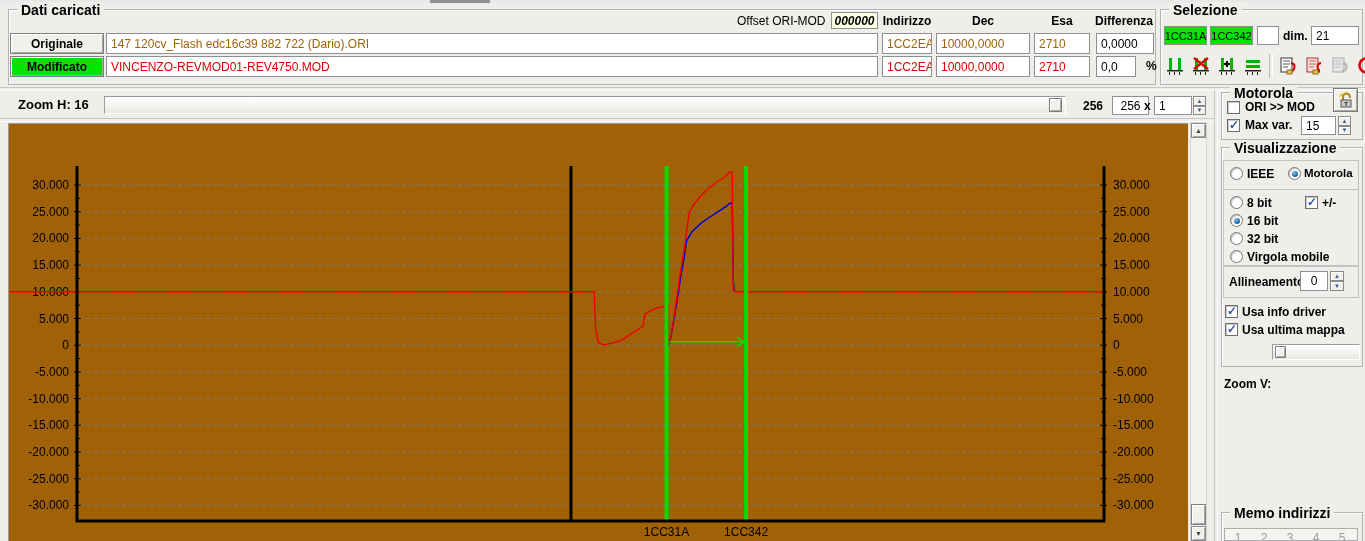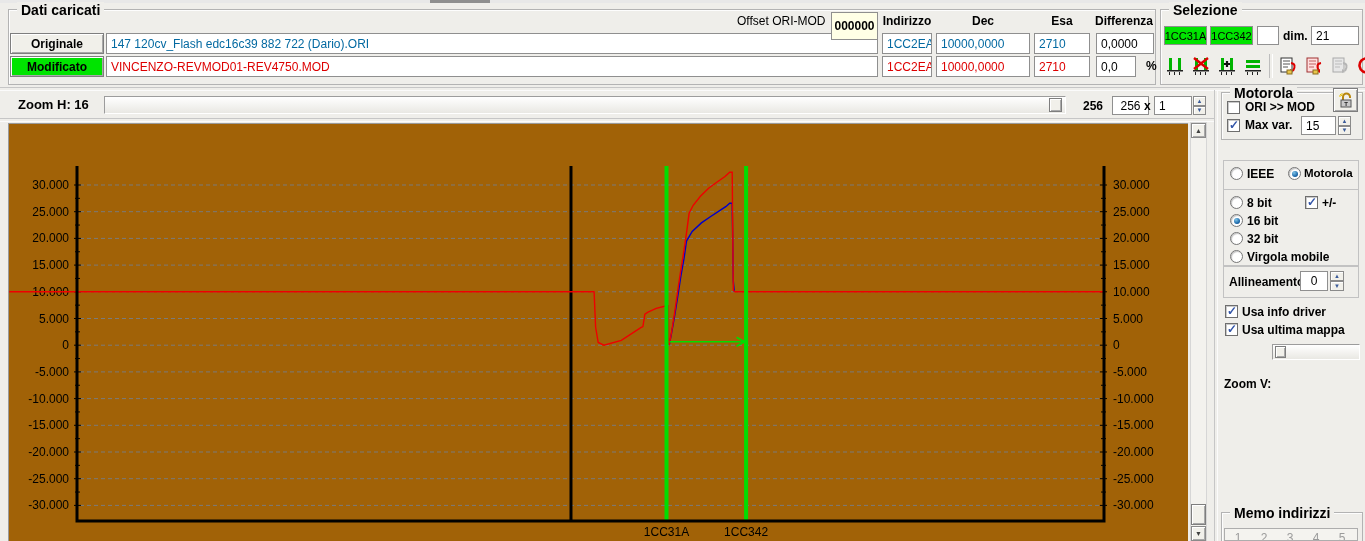--- a/index.html
+++ b/index.html
@@ -12,21 +12,21 @@
   
   .btn3d{position:absolute;display:flex;align-items:center;justify-content:center;
          background:#f1f0ea;border:1px solid #7e7e7e;box-shadow:inset 1px 1px 0 #ffffff,inset -1px -1px 0 #a9a9a9;
          font-weight:bold;font-size:12px;cursor:default;box-sizing:border-box;}
   
   .field{position:absolute;background:#fff;border:1px solid #8f8f8f;box-sizing:border-box;
          display:flex;align-items:center;padding:0 4px;font-size:12px;white-space:nowrap;overflow:hidden;}
   .field.center{justify-content:center;padding:0;}
   .lbl{position:absolute;white-space:nowrap;}
   .bold{font-weight:bold;}
-  .blue{color:#0369a1;} .red{color:#dd0000;}
+  .blue{color:#a16207;} .red{color:#dd0000;}
   .greenfield{background:#00e400;}
   
   .toolbar{position:absolute;display:flex;align-items:center;}
   .tool{width:24px;height:26px;display:flex;align-items:center;justify-content:center;background:transparent;border:1px solid transparent;}
   .tsep{width:2px;height:24px;border-left:1px solid #bdbdbd;border-right:1px solid #ffffff;margin:0 3px;}
   
   .cb{position:absolute;width:13px;height:13px;background:#fff;border:1px solid #6e6e6e;
       box-shadow:inset 1px 1px 0 #c9c9c9;box-sizing:border-box;}
   .cb.checked::after{content:"\2713";position:absolute;left:1px;top:-2px;font-size:12px;font-weight:bold;color:#3355a8;}
   .radio{position:absolute;width:13px;height:13px;border-radius:50%;background:#fff;border:1px solid #767676;
@@ -68,21 +68,21 @@
     <div class="group-label">Dati caricati</div>
   </div>
 
   <div class="btn3d" style="left:10px;top:33px;width:94px;height:21px;">Originale</div>
   <div class="field blue" style="left:106px;top:33px;width:772px;height:21px;">147 120cv_Flash edc16c39 882 722 (Dario).ORI</div>
 
   <div class="btn3d greenfield" style="left:10px;top:56px;width:94px;height:21px;">Modificato</div>
   <div class="field red" style="left:106px;top:56px;width:772px;height:21px;">VINCENZO-REVMOD01-REV4750.MOD</div>
 
   <div class="lbl" style="left:737px;top:14px;">Offset ORI-MOD</div>
-  <div class="field center bold" style="left:831px;top:12px;width:47px;height:28px;background:#ffffe6;">000000</div>
+  <div class="field center bold" style="left:831px;top:12px;width:47px;height:17px;background:#ffffe6;font-style:italic;">000000</div>
 
   <div class="lbl bold" style="left:882px;top:14px;width:50px;text-align:center;">Indirizzo</div>
   <div class="lbl bold" style="left:936px;top:14px;width:94px;text-align:center;">Dec</div>
   <div class="lbl bold" style="left:1034px;top:14px;width:56px;text-align:center;">Esa</div>
   <div class="lbl bold" style="left:1092px;top:14px;width:64px;text-align:center;">Differenza</div>
 
   <div class="field blue" style="left:882px;top:33px;width:50px;height:21px;">1CC2EA</div>
   <div class="field blue" style="left:936px;top:33px;width:94px;height:21px;">10000,0000</div>
   <div class="field blue" style="left:1034px;top:33px;width:56px;height:21px;">2710</div>
   <div class="field" style="left:1096px;top:33px;width:58px;height:21px;">0,0000</div>
@@ -325,20 +325,23 @@
   <span class="cb" style="left:1227px;top:101px;"></span>
   <div class="lbl bold" style="left:1245px;top:100px;">ORI &gt;&gt; MOD</div>
   <span class="cb checked" style="left:1227px;top:119px;"></span>
   <div class="lbl bold" style="left:1245px;top:118px;">Max var.</div>
   <div class="field" style="left:1301px;top:116px;width:35px;height:19px;">15</div>
   <div class="spin" style="left:1338px;top:116px;width:13px;height:19px;">
       <div>▲</div>
       <div>▼</div>
     </div>
 
+  <div class="group" style="left:1221px;top:147px;width:140px;height:218px;">
+    <div class="group-label">Visualizzazione</div>
+  </div>
   <div class="abs" style="left:1223px;top:160px;width:136px;height:30px;border:1px solid #c2c2c2;box-sizing:border-box;"></div>
   <span class="radio" style="left:1230px;top:167px;"></span>
   <div class="lbl bold" style="left:1247px;top:167px;">IEEE</div>
   <span class="radio sel" style="left:1288px;top:167px;"></span>
   <div class="lbl bold" style="left:1304px;top:167px;font-size:11.5px;">Motorola</div>
 
   <div class="abs" style="left:1223px;top:190px;width:136px;height:76px;border:1px solid #c2c2c2;border-top:none;box-sizing:border-box;"></div>
   <span class="radio" style="left:1230px;top:196px;"></span>
   <div class="lbl bold" style="left:1247px;top:196px;">8 bit</div>
   <span class="cb checked" style="left:1305px;top:196px;"></span>

